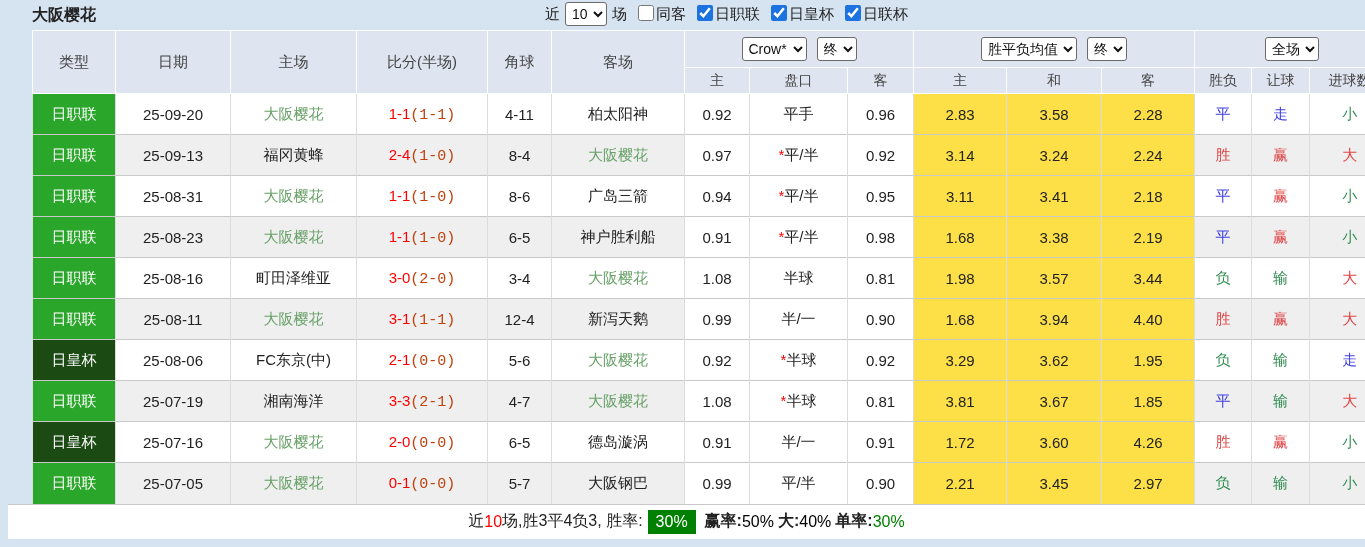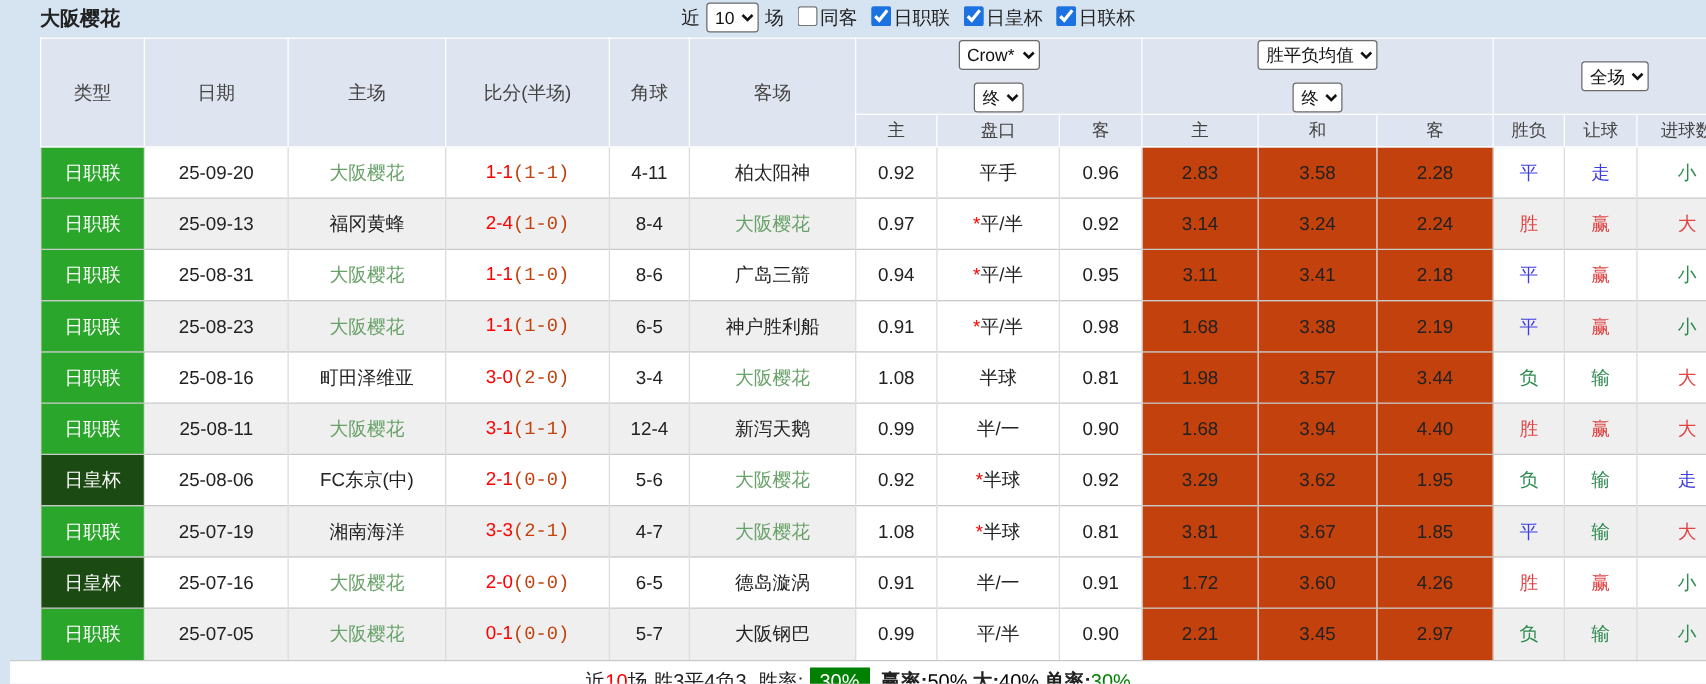--- a/index.html
+++ b/index.html
@@ -22,28 +22,28 @@
   input[type=checkbox] { width:16px; height:16px; accent-color:#1c72e0; margin:0 2px 0 6px; }
   
   .table-wrap { margin-left:8px; width:1357px;padding-left:24px; }
   table { border-collapse:collapse; table-layout:fixed; width:1357px; }
   thead th {
     background:#DEE4F0; border:1px solid #fff; font-weight:normal;
     color:#444; text-align:center;
   }
   tr.hr1 th { height:37px; font-size:15px; }
   tr.hr2 th { height:26px; font-size:14px; }
-  .sel-row { display:flex; align-items:center; justify-content:center; gap:10px;flex-direction:column; }
+  .sel-row { display:flex; align-items:center; justify-content:center; gap:10px; }
   tbody td {
     height:41px; text-align:center; font-size:15px; color:#222;
     background:#fff; border-top:1px solid #c9c9c9; border-left:1px solid #dcdcdc;
   }
   tbody tr.alt td { background:#EFEFEF; }
   tbody tr td.c-odds, tbody tr td.c-handicap { background:#ffffff; }
-  tbody tr td.c-avg { background:#c2410c; }
+  tbody tr td.c-avg { background:#fde047; }
   tbody tr td.v-j1 { background:#2AA62A; color:#fff; font-size:15px; }
   tbody tr td.v-cup { background:#1B4A13; color:#fff; font-size:15px; }
   td.v-green { color:#69A269; }
   td.v-win { color:#E04545; }
   td.v-draw { color:#3E3EE0; }
   td.v-lose { color:#2E8B4F; }
   .score-ft { color:#FF0000;text-align:center; }
   .score-ht { color:#c2410c;font-family:Liberation Mono, monospace; }
   .star { color:#FF0000; }
   

